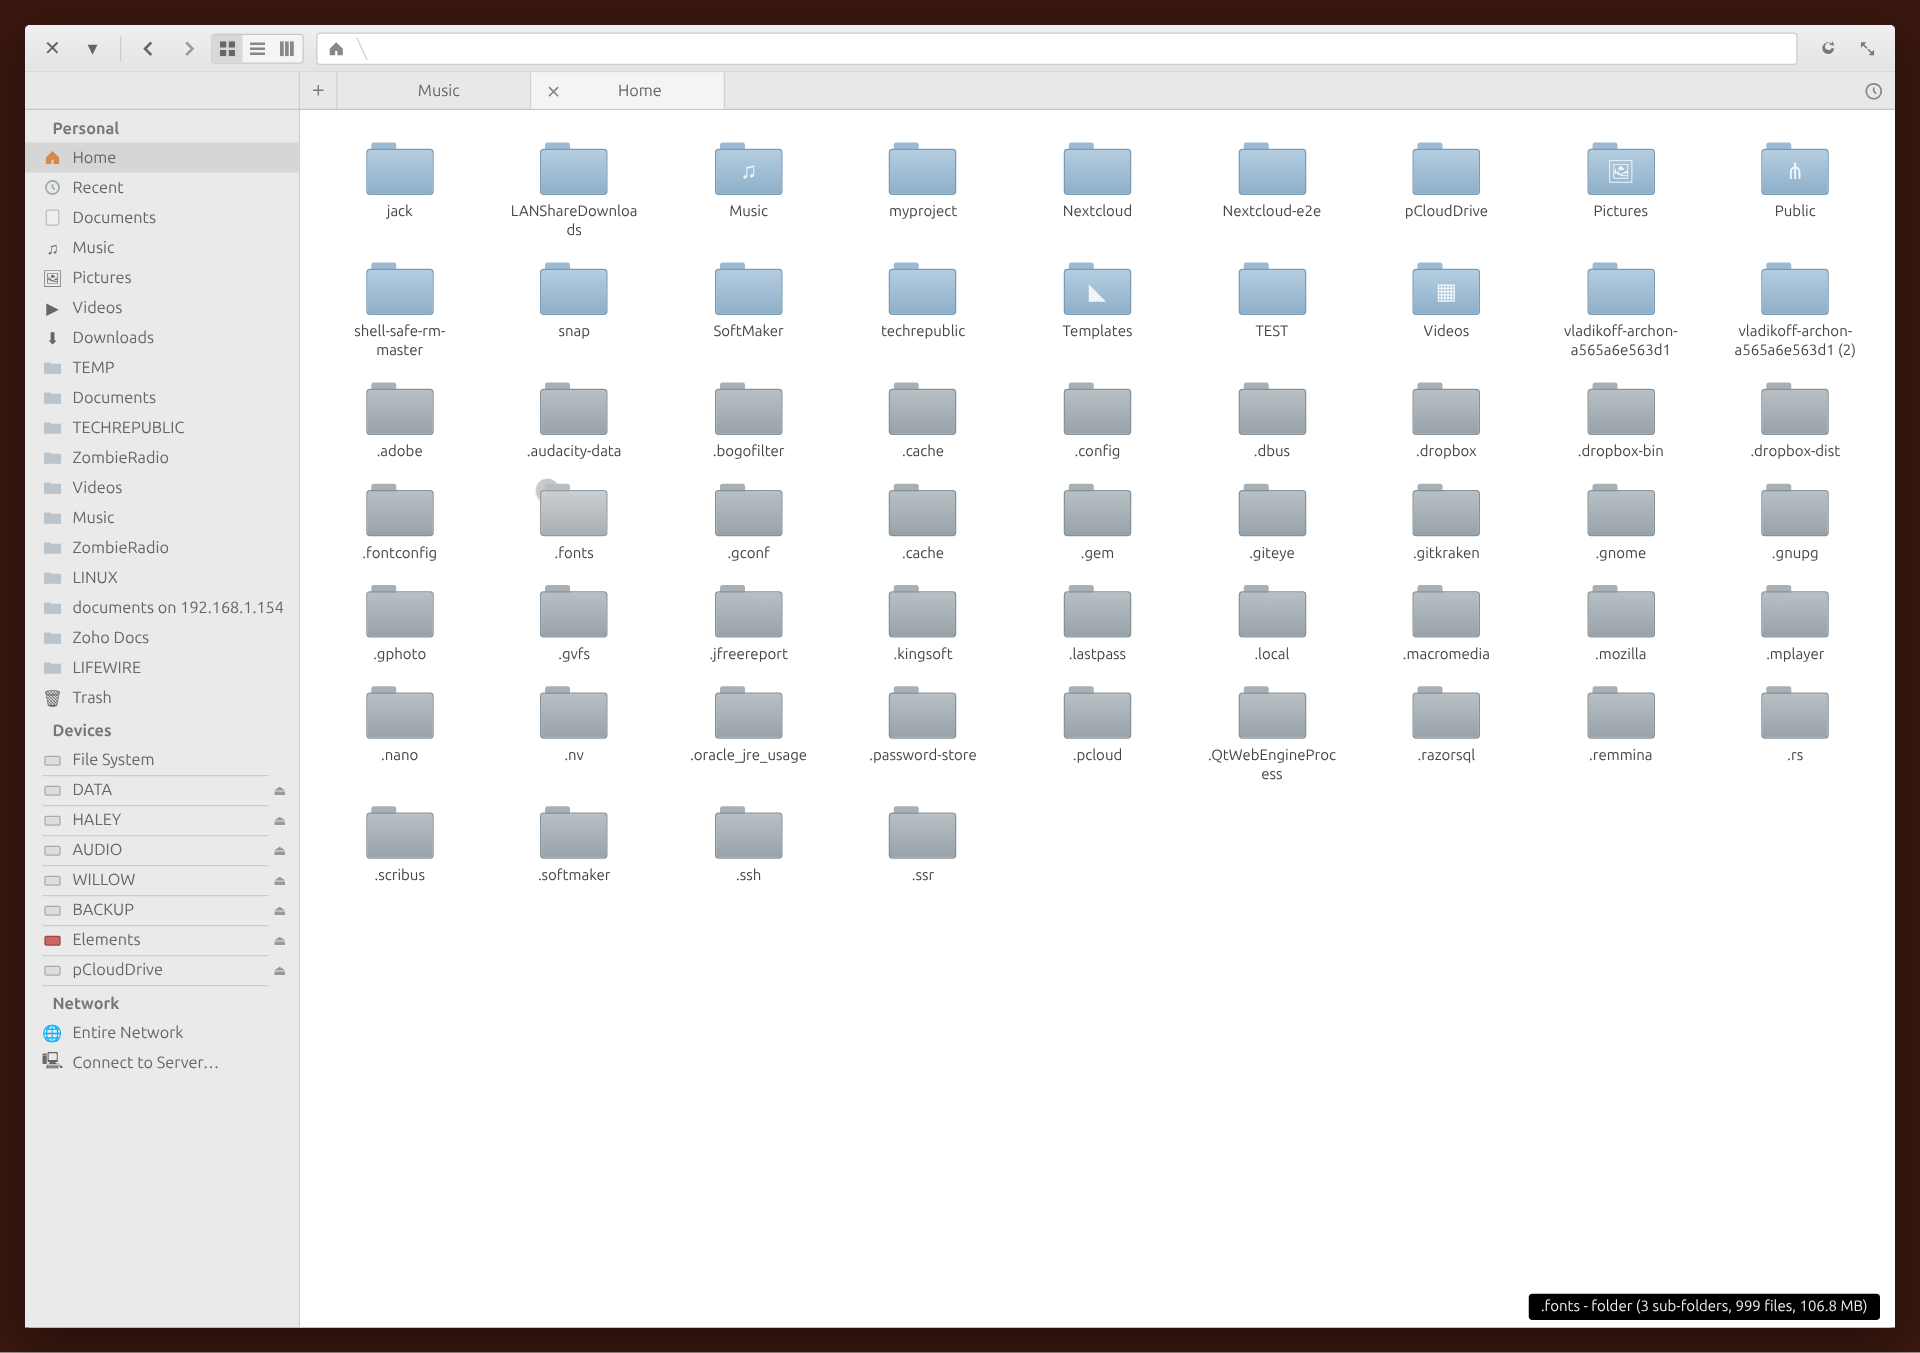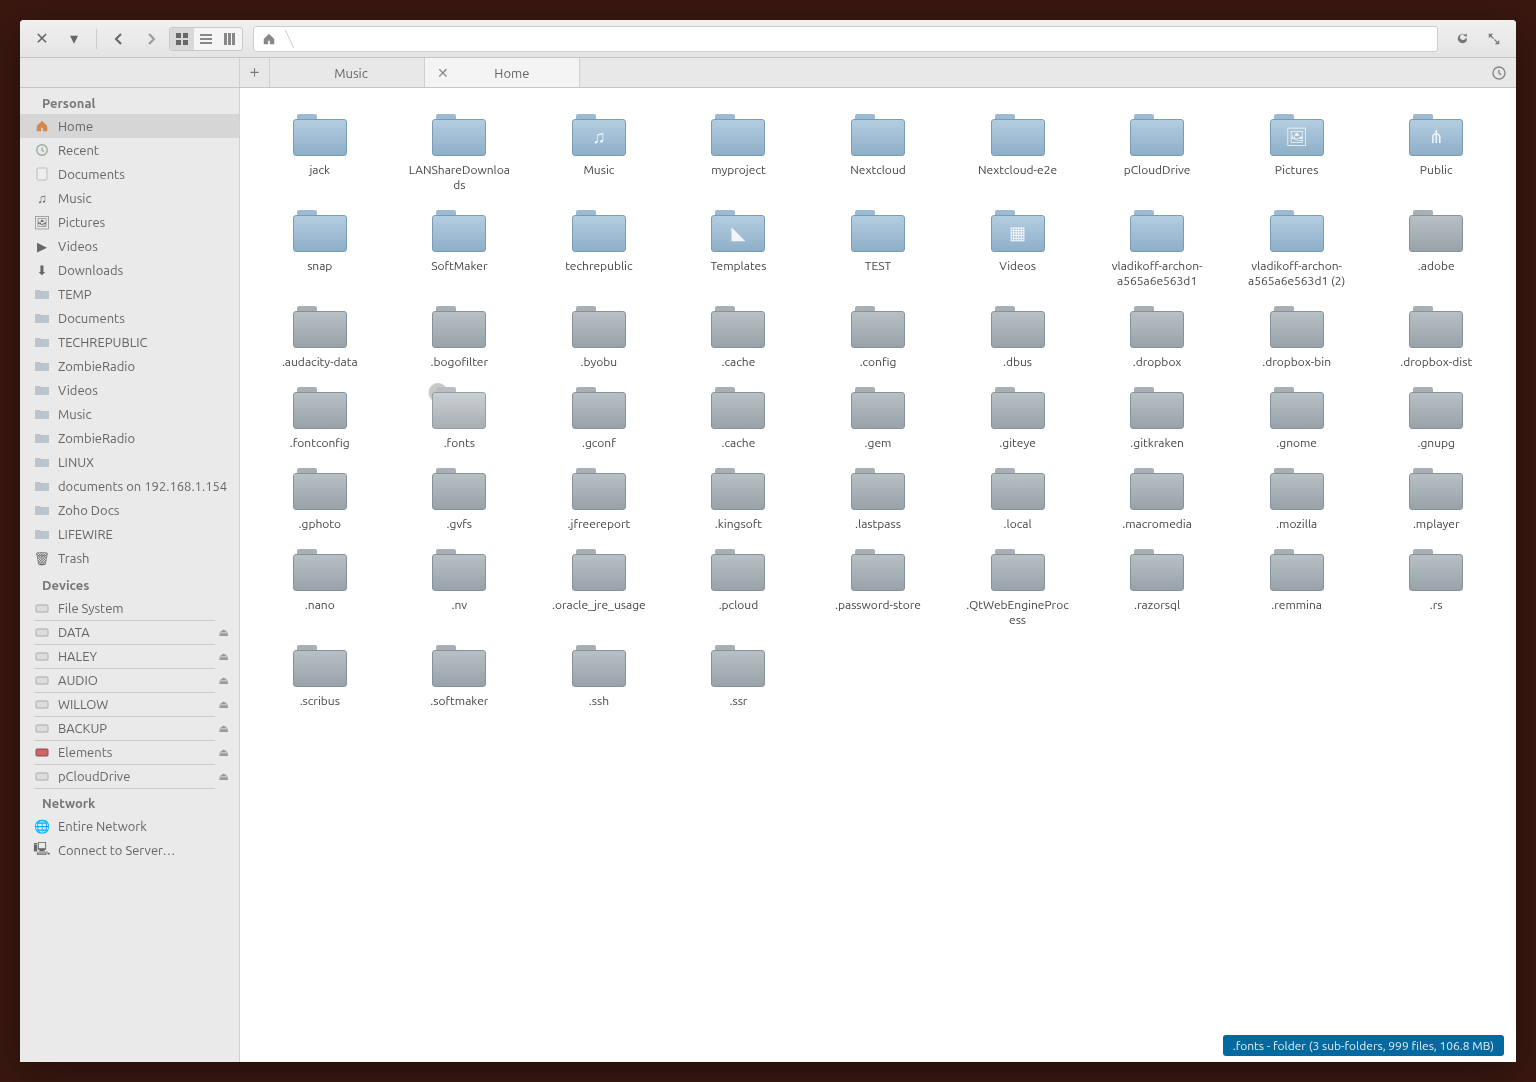--- a/index.html
+++ b/index.html
@@ -48,21 +48,21 @@
 .folder::before { content:""; position:absolute; top:0; left:4px; width:20px; height:8px; border-radius:2px 2px 0 0; }
 .folder::after { content:""; position:absolute; top:5px; left:0; right:0; bottom:0; border-radius:3px; }
 .folder.blue::before { background:#9cbad4; }
 .folder.blue::after { background:linear-gradient(#b4cde0,#8eafc9); border:1px solid #7a9bb5; }
 .folder.gray::before { background:#a8b0b5; }
 .folder.gray::after { background:linear-gradient(#b8c0c5,#98a2a8); border:1px solid #86929a; }
 .folder .glyph { position:absolute; z-index:2; top:12px; left:0; right:0; text-align:center; color:rgba(255,255,255,.85); font-size:18px; }
 .label { font-size:12px; color:#444; line-height:1.25; max-width:108px; word-wrap:break-word; min-height:15px; }
 
 
-.statusbar { position:absolute; bottom:6px; right:12px; background:#0369a1; color:#eee; font-size:12px; padding:4px 10px; border-radius:3px; }
+.statusbar { position:absolute; bottom:6px; right:12px; background:#000000; color:#eee; font-size:12px; padding:4px 10px; border-radius:3px; }
 
 svg { display:block; }
 </style>
 </head>
 <body>
 
 <div class="window">
 
   <div class="toolbar">
     <span class="tbtn">✕</span>
@@ -398,20 +398,24 @@
             <div class="label">Pictures</div>
           </div>
           <div class="item">
             <div class="folder blue">
               <span class="glyph">⋔</span>
             </div>
             <div class="label">Public</div>
           </div>
           <div class="item">
             <div class="folder blue"></div>
+            <div class="label">shell-safe-rm-master</div>
+          </div>
+          <div class="item">
+            <div class="folder blue"></div>
             <div class="label">snap</div>
           </div>
           <div class="item">
             <div class="folder blue"></div>
             <div class="label">SoftMaker</div>
           </div>
           <div class="item">
             <div class="folder blue"></div>
             <div class="label">techrepublic</div>
           </div>
@@ -446,24 +450,20 @@
           <div class="item">
             <div class="folder gray"></div>
             <div class="label">.audacity-data</div>
           </div>
           <div class="item">
             <div class="folder gray"></div>
             <div class="label">.bogofilter</div>
           </div>
           <div class="item">
             <div class="folder gray"></div>
-            <div class="label">.byobu</div>
-          </div>
-          <div class="item">
-            <div class="folder gray"></div>
             <div class="label">.cache</div>
           </div>
           <div class="item">
             <div class="folder gray"></div>
             <div class="label">.config</div>
           </div>
           <div class="item">
             <div class="folder gray"></div>
             <div class="label">.dbus</div>
           </div>
@@ -559,25 +559,25 @@
           <div class="item">
             <div class="folder gray"></div>
             <div class="label">.nv</div>
           </div>
           <div class="item">
             <div class="folder gray"></div>
             <div class="label">.oracle_jre_usage</div>
           </div>
           <div class="item">
             <div class="folder gray"></div>
+            <div class="label">.password-store</div>
+          </div>
+          <div class="item">
+            <div class="folder gray"></div>
             <div class="label">.pcloud</div>
-          </div>
-          <div class="item">
-            <div class="folder gray"></div>
-            <div class="label">.password-store</div>
           </div>
           <div class="item">
             <div class="folder gray"></div>
             <div class="label">.QtWebEngineProcess</div>
           </div>
           <div class="item">
             <div class="folder gray"></div>
             <div class="label">.razorsql</div>
           </div>
           <div class="item">

